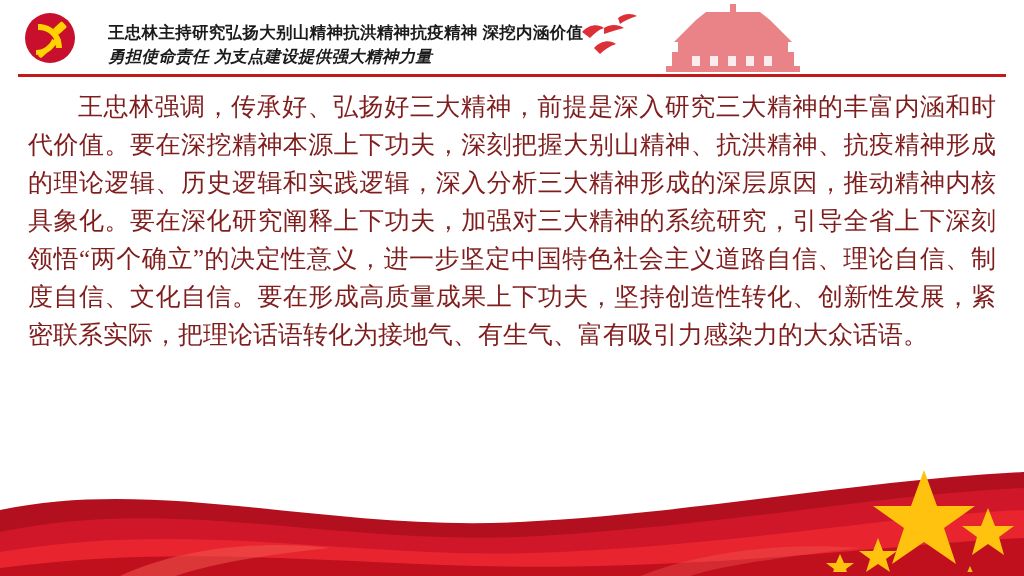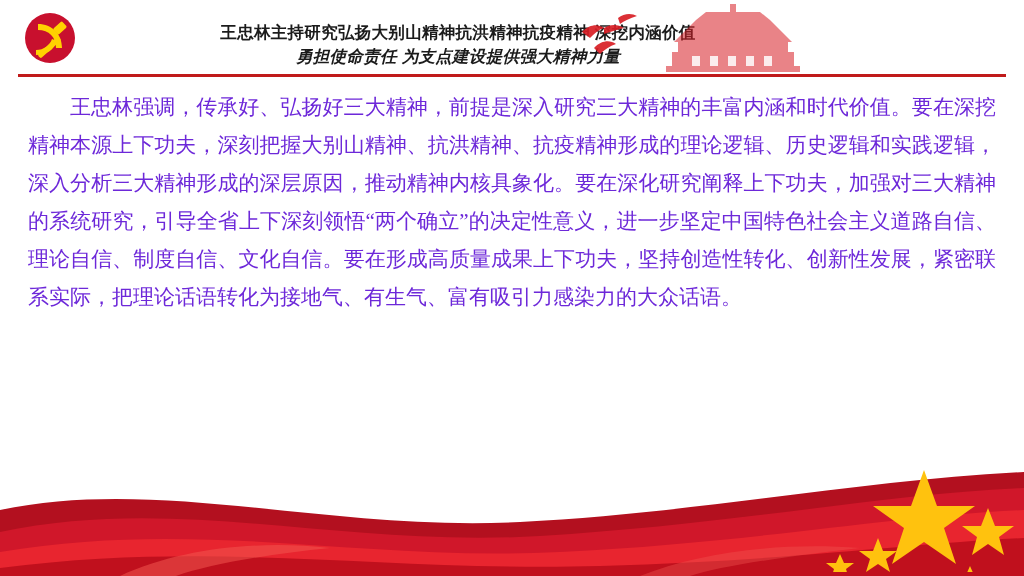--- a/index.html
+++ b/index.html
@@ -22,21 +22,20 @@
   }
 
   
   .header {
     position: absolute;
     left: 0;
     top: 0;
     width: 812px;
     height: 76px;
     background: #ffffff;
-    text-align: center;
   }
   .header-rule {
     position: absolute;
     left: 18px;
     top: 74px;
     width: 988px;
     height: 3px;
     background: #c01a1a;
   }
   .emblem {
@@ -70,22 +69,22 @@
     width: 230px;
     height: 68px;
   }
 
   
   .body-text {
     position: absolute;
     left: 28px;
     top: 88px;
     width: 968px;
-    color: #6d28d9;
-    font-size: 21px;
+    color: #7f1d1d;
+    font-size: 25px;
     line-height: 38px;
     text-align: justify;
     text-justify: inter-ideograph;
     text-indent: 2em;
     font-family: "Liberation Serif", serif;
   }
 
   
   .ribbon {
     position: absolute;

